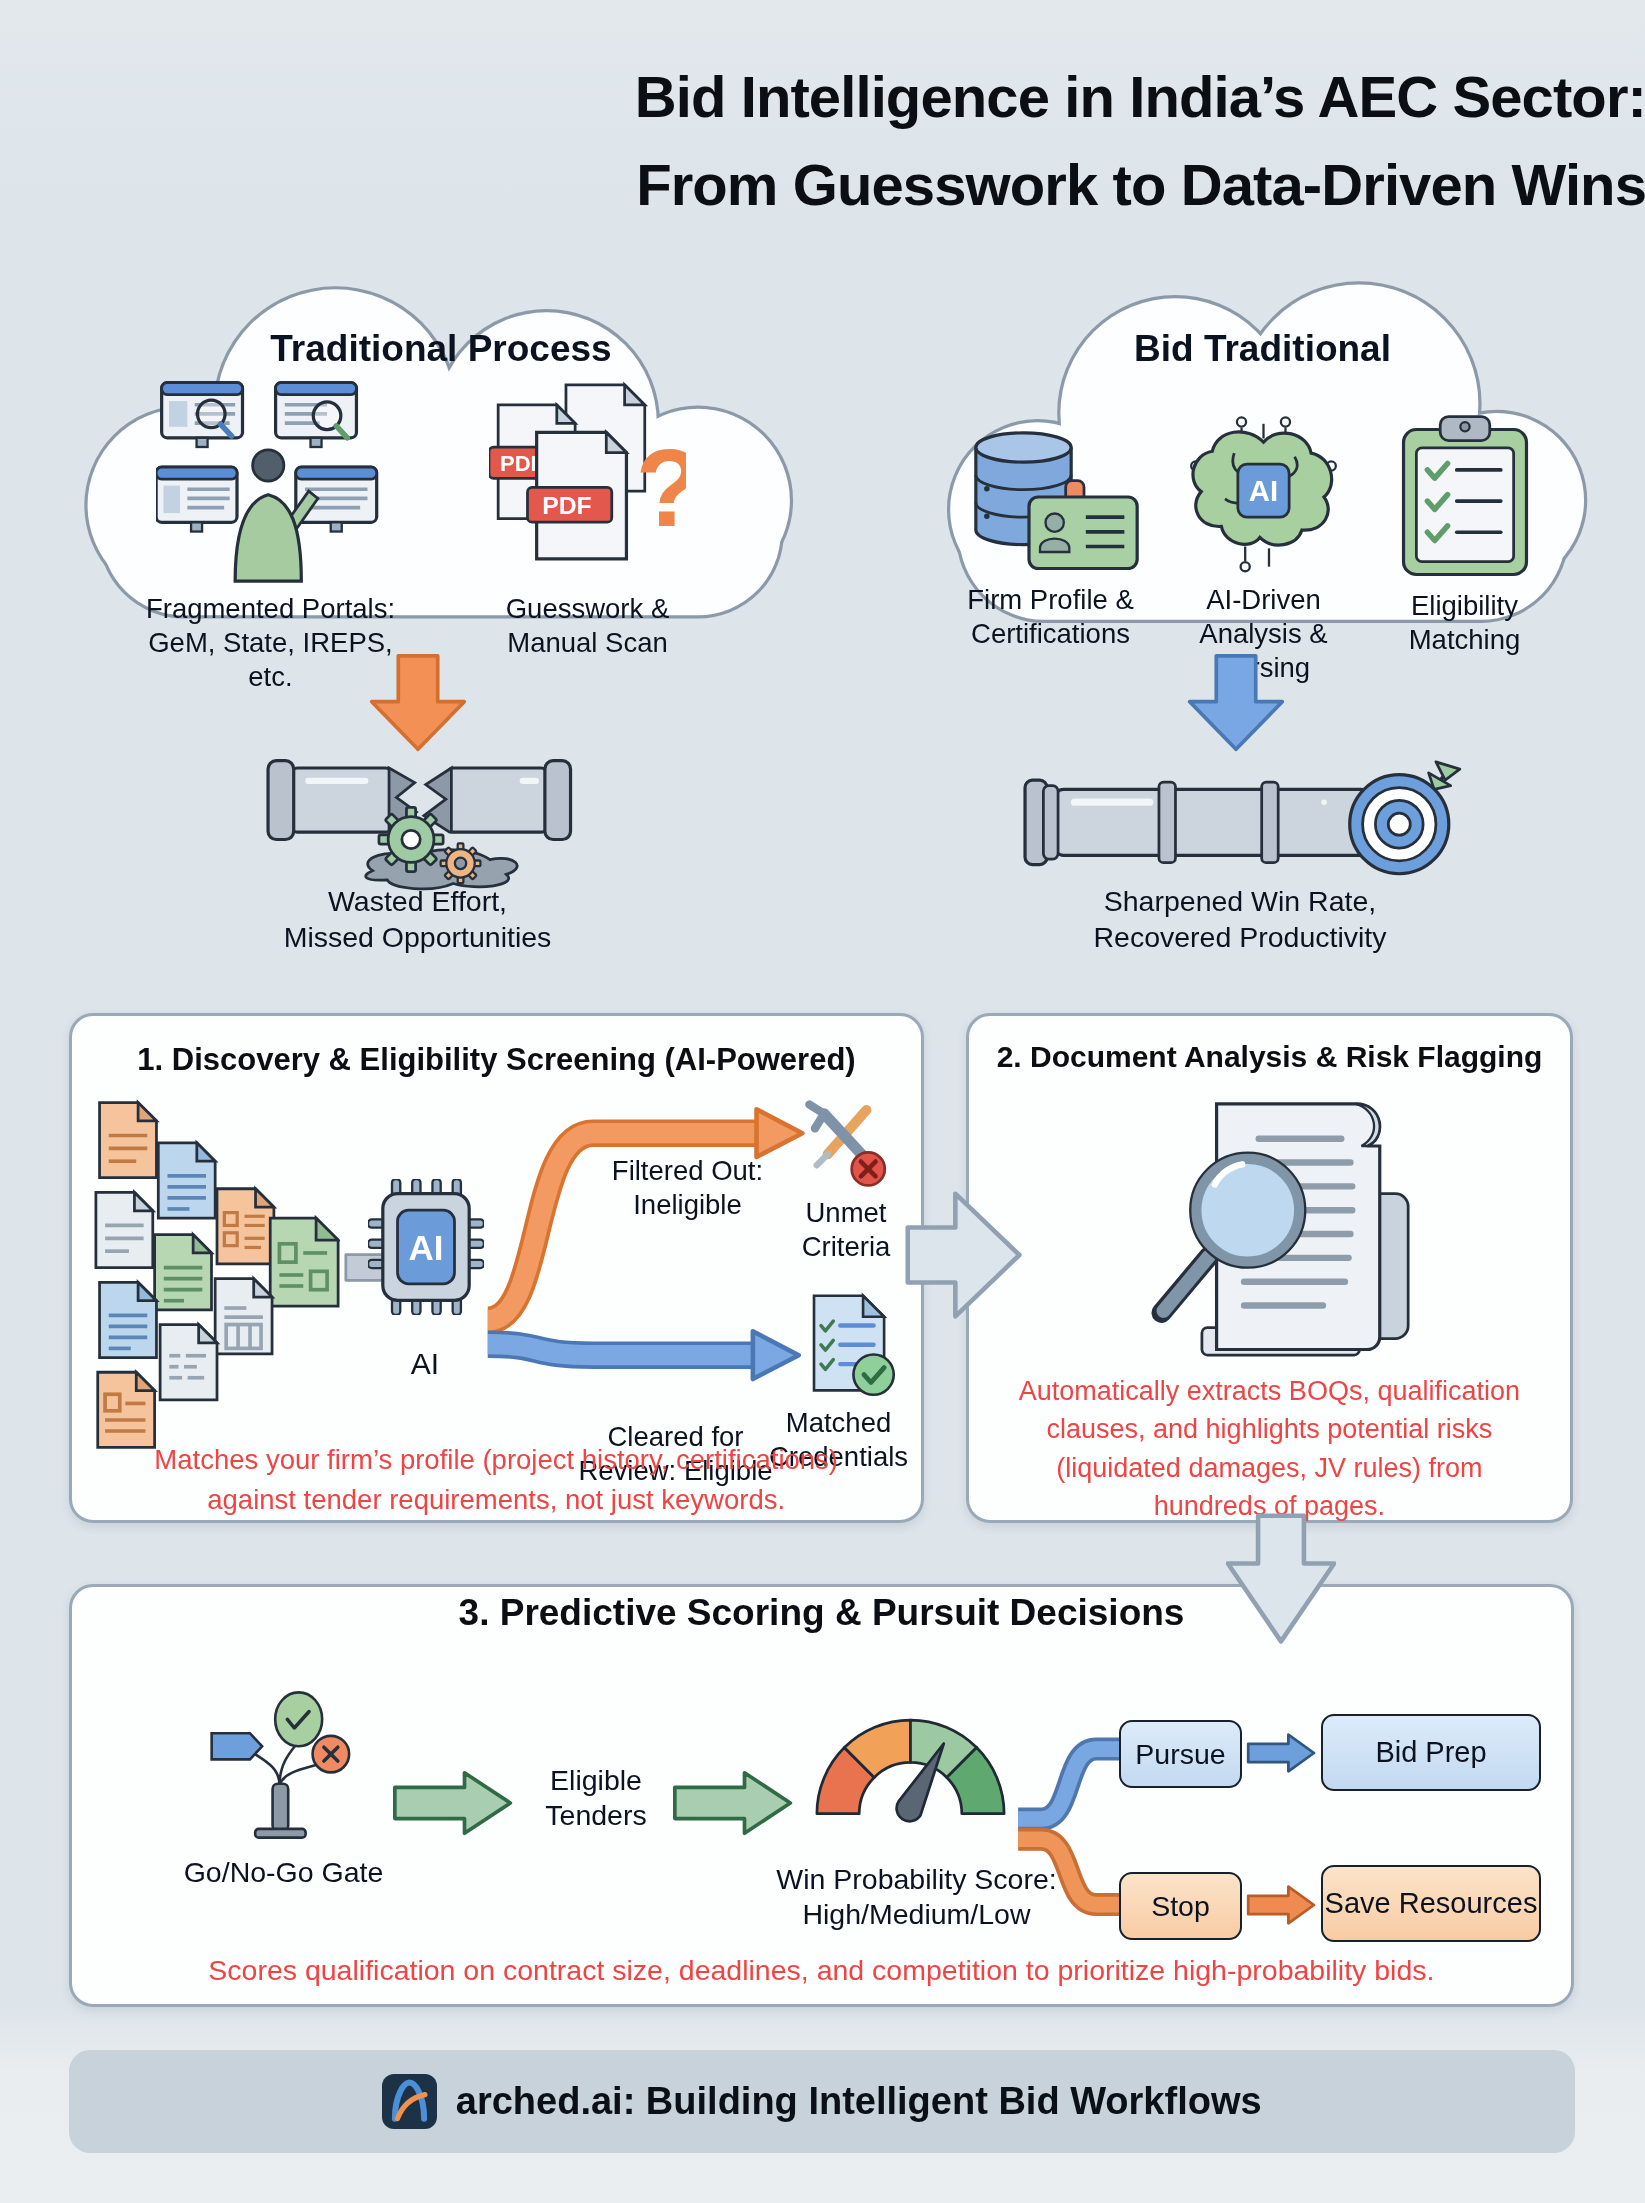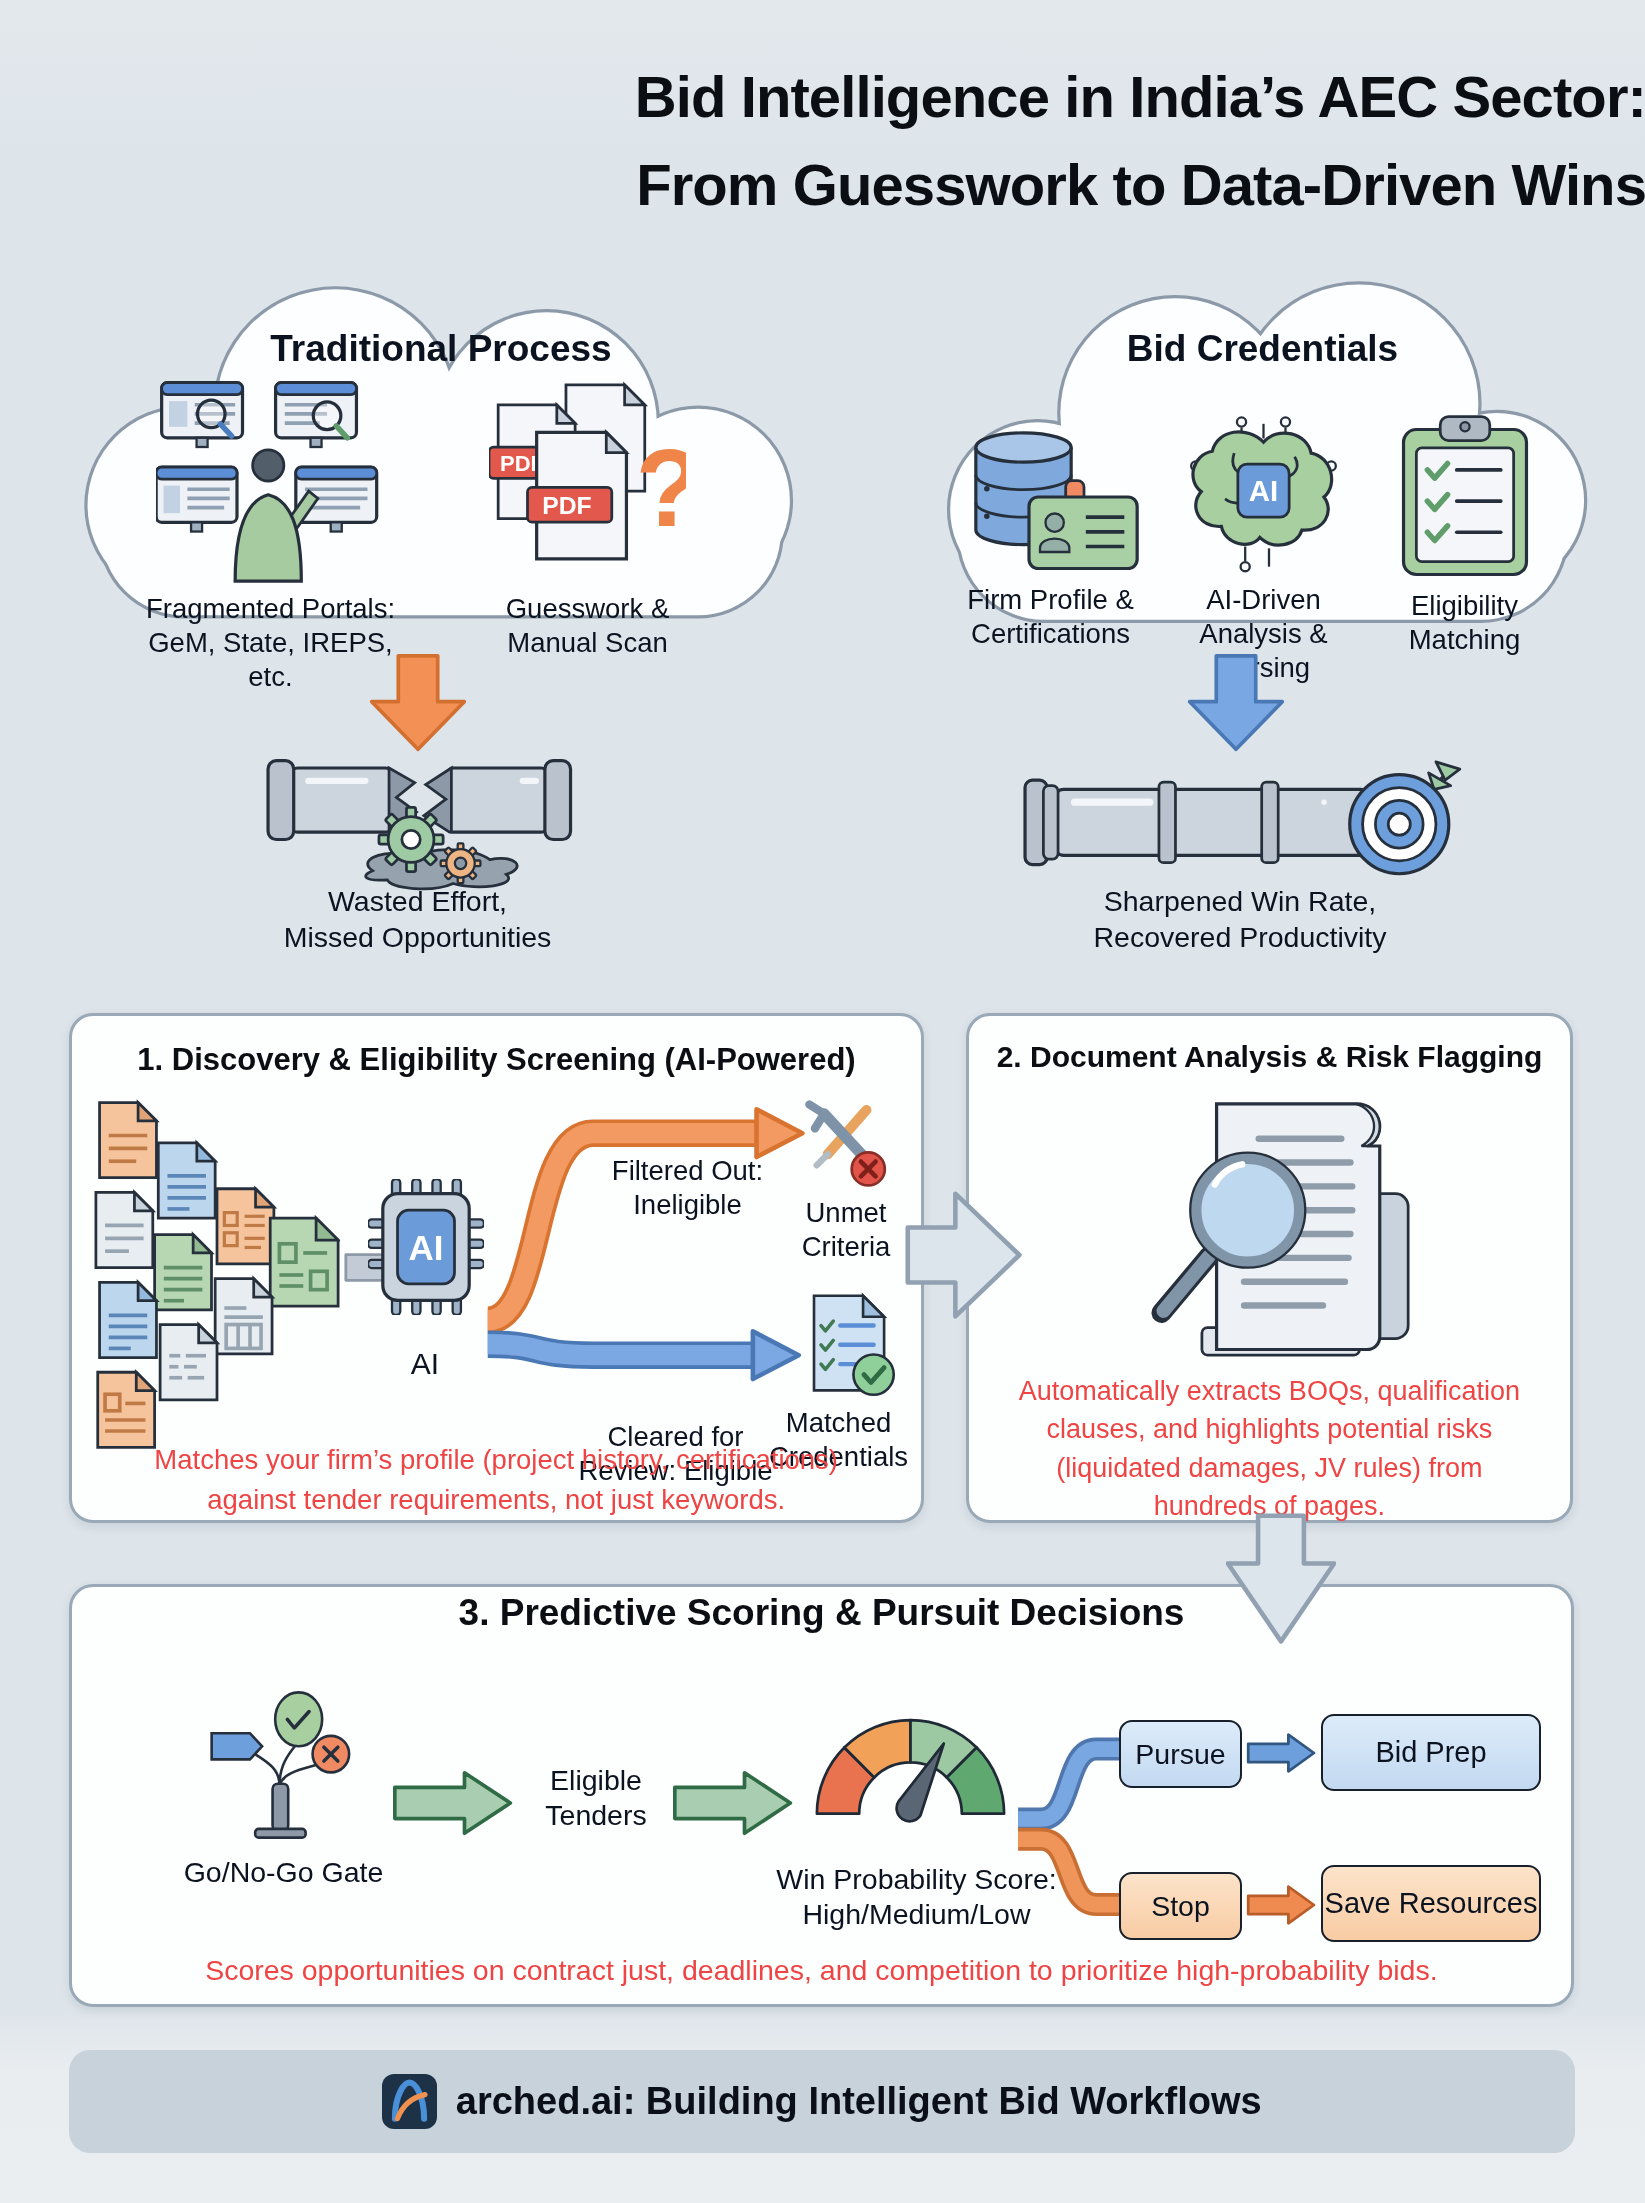--- a/index.html
+++ b/index.html
@@ -134,21 +134,21 @@
         <rect x="45" y="200" width="660" height="185" rx="92"></rect>
       </g>
       <g fill="#fdfeff">
         <circle cx="130" cy="265" r="95"></circle>
           <circle cx="280" cy="160" r="125"></circle>
         <circle cx="480" cy="150" r="130"></circle>
           <circle cx="630" cy="255" r="95"></circle>
         <rect x="45" y="200" width="660" height="185" rx="92"></rect>
       </g>
     </svg>
-    <div class="abs cloud-title" style="top:62px;">Bid Credentials</div>
+    <div class="abs cloud-title" style="top:62px;">Bid Traditional</div>
 
     <div class="abs cloud-item" style="left:26px;top:154px;width:213px;">
       <svg width="184" height="154" viewBox="0 0 200 168">
         <path d="M18 30 V120 A52 16 0 0 0 122 120 V30" fill="#7fa9dc" stroke="#26303c" stroke-width="3.5"></path>
         <ellipse cx="70" cy="30" rx="52" ry="16" fill="#a9c6e8" stroke="#26303c" stroke-width="3.5"></ellipse>
         <path d="M18 60 A52 16 0 0 0 122 60" fill="none" stroke="#26303c" stroke-width="3"></path>
         <path d="M18 90 A52 16 0 0 0 122 90" fill="none" stroke="#26303c" stroke-width="3"></path>
         <circle cx="30" cy="75" r="3" fill="#26303c"></circle>
           <circle cx="30" cy="105" r="3" fill="#26303c"></circle>
         <rect x="116" y="66" width="20" height="32" rx="7" fill="#ef8a63" stroke="#26303c" stroke-width="3"></rect>
@@ -557,21 +557,21 @@
       <polygon points="2,13 46,13 46,3 74,23 46,43 46,33 2,33" fill="#6d9fdd" stroke="#31567f" stroke-width="3" stroke-linejoin="round"></polygon>
     </svg>
     <div class="btn btn-blue" style="left:1249px;top:127px;width:216px;height:73px;font-size:29px;">Bid Prep</div>
 
     <div class="btn btn-orange" style="left:1047px;top:285px;width:119px;height:64px;">Stop</div>
     <svg class="abs" style="left:1174px;top:297px;" width="72" height="42" viewBox="0 0 78 46">
       <polygon points="2,13 46,13 46,3 74,23 46,43 46,33 2,33" fill="#ef8a50" stroke="#b85c28" stroke-width="3" stroke-linejoin="round"></polygon>
     </svg>
     <div class="btn btn-orange" style="left:1249px;top:278px;width:216px;height:73px;font-size:29px;">Save Resources</div>
 
-    <div class="desc" style="left:18.4px;top:365px;width:1462px;font-size:28.5px;line-height:1.3;">Scores opportunities on contract just, deadlines, and competition to prioritize high-probability bids.</div>
+    <div class="desc" style="left:18.4px;top:365px;width:1462px;font-size:28.5px;line-height:1.3;">Scores qualification on contract size, deadlines, and competition to prioritize high-probability bids.</div>
   </div>
 
   <div class="footer-bar">
     <svg width="55" height="55" viewBox="0 0 64 64">
       <rect x="0" y="0" width="64" height="64" rx="14" fill="#1e3247"></rect>
       <path d="M15 52 C15 24 26 10 32 10 C38 10 49 24 49 52" fill="none" stroke="#4a90d9" stroke-width="7" stroke-linecap="round"></path>
       <path d="M18 52 C24 36 36 27 50 24" fill="none" stroke="#f0914f" stroke-width="6" stroke-linecap="round"></path>
     </svg>
     <div class="footer-text">arched.ai: Building Intelligent Bid Workflows</div>
   </div>

